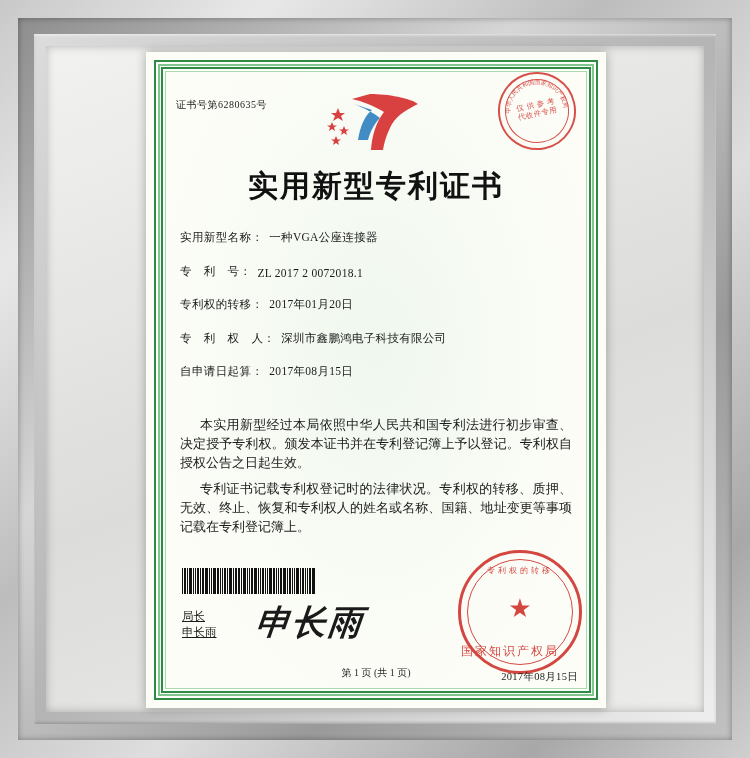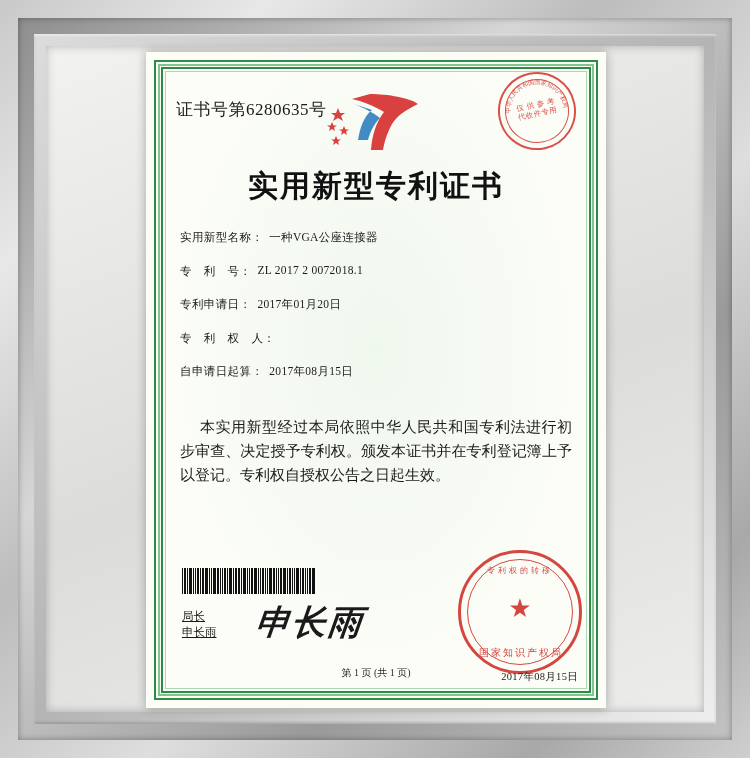--- a/index.html
+++ b/index.html
@@ -72,21 +72,21 @@
     position: absolute;
     left: 0; top: 0; right: 0; bottom: 0;
     background: radial-gradient(ellipse at 50% 45%, rgba(214,238,220,.35), rgba(253,253,248,0) 70%);
     pointer-events: none;
   }
 
   
   .cert-no {
     position: absolute;
     left: 30px; top: 46px;
-    font-size: 17px;
+    font-size: 10px;
     color: #1b1b1b;
     letter-spacing: .5px;
   }
 
   .logo {
     position: absolute;
     left: 168px; top: 36px;
     width: 120px; height: 66px;
   }
 
@@ -132,41 +132,41 @@
   }
 
   
   .fields {
     position: absolute;
     left: 34px; top: 178px;
     width: 392px;
   }
   .field {
     display: flex;
-    align-items: flex-start;
+    align-items: flex-end;
     margin-bottom: 18.5px;
     font-size: 11.5px;
     color: #1b1b1b;
   }
   .field .label {
     white-space: nowrap;
     letter-spacing: .4px;
   }
   .field .value {
     margin-left: 6px;
     letter-spacing: .3px;
   }
 
   
   .paras {
     position: absolute;
     left: 34px; top: 363px;
     width: 392px;
-    font-size: 15px;
-    line-height: 24px;
+    font-size: 13px;
+    line-height: 19px;
     color: #1b1b1b;
     text-align: justify;
   }
   .paras p {
     margin: 0 0 7px 0;
     text-indent: 20px;
   }
 
   
   .barcode {
@@ -221,23 +221,23 @@
   }
   .big-seal .seal-top {
     position: absolute;
     left: 0; right: 0; top: 12px;
     text-align: center;
     font-size: 8px;
     letter-spacing: 3px;
   }
   .big-seal .seal-bottom {
     position: absolute;
-    left: 0; right: 16px; bottom: 11px;
-    text-align: right;
-    font-size: 10px;
+    left: 0; right: 0; bottom: 11px;
+    text-align: left;
+    font-size: 12px;
     letter-spacing: 2px;
   }
   .big-seal .star {
     position: absolute;
     left: 50%; top: 50%;
     transform: translate(-50%,-60%);
     font-size: 26px;
     line-height: 26px;
   }
   .seal-date {
@@ -302,34 +302,36 @@
     <div class="fields">
       <div class="field">
         <span class="label">实用新型名称：</span>
         <span class="value">一种VGA公座连接器</span>
       </div>
       <div class="field">
         <span class="label">专　利　号：</span>
         <span class="value">ZL 2017 2 0072018.1</span>
       </div>
       <div class="field">
-        <span class="label">专利申请日：</span>
+        <span class="label">专利权的转移：</span>
         <span class="value">2017年01月20日</span>
       </div>
       <div class="field">
         <span class="label">专　利　权　人：</span>
+        <span class="value">深圳市鑫鹏鸿电子科技有限公司</span>
       </div>
       <div class="field">
         <span class="label">自申请日起算：</span>
         <span class="value">2017年08月15日</span>
       </div>
     </div>
 
     <div class="paras">
       <p>本实用新型经过本局依照中华人民共和国专利法进行初步审查、决定授予专利权。颁发本证书并在专利登记簿上予以登记。专利权自授权公告之日起生效。</p>
+      <p>专利证书记载专利权登记时的法律状况。专利权的转移、质押、无效、终止、恢复和专利权人的姓名或名称、国籍、地址变更等事项记载在专利登记簿上。</p>
     </div>
 
     <div class="barcode" id="barcode">
         <i style="width: 1px;"></i>
         <i style="width: 2px;"></i>
         <i style="width: 1px;"></i>
         <i style="width: 3px;"></i>
         <i style="width: 1px;"></i>
         <i style="width: 1px;"></i>
         <i style="width: 2px;"></i>

